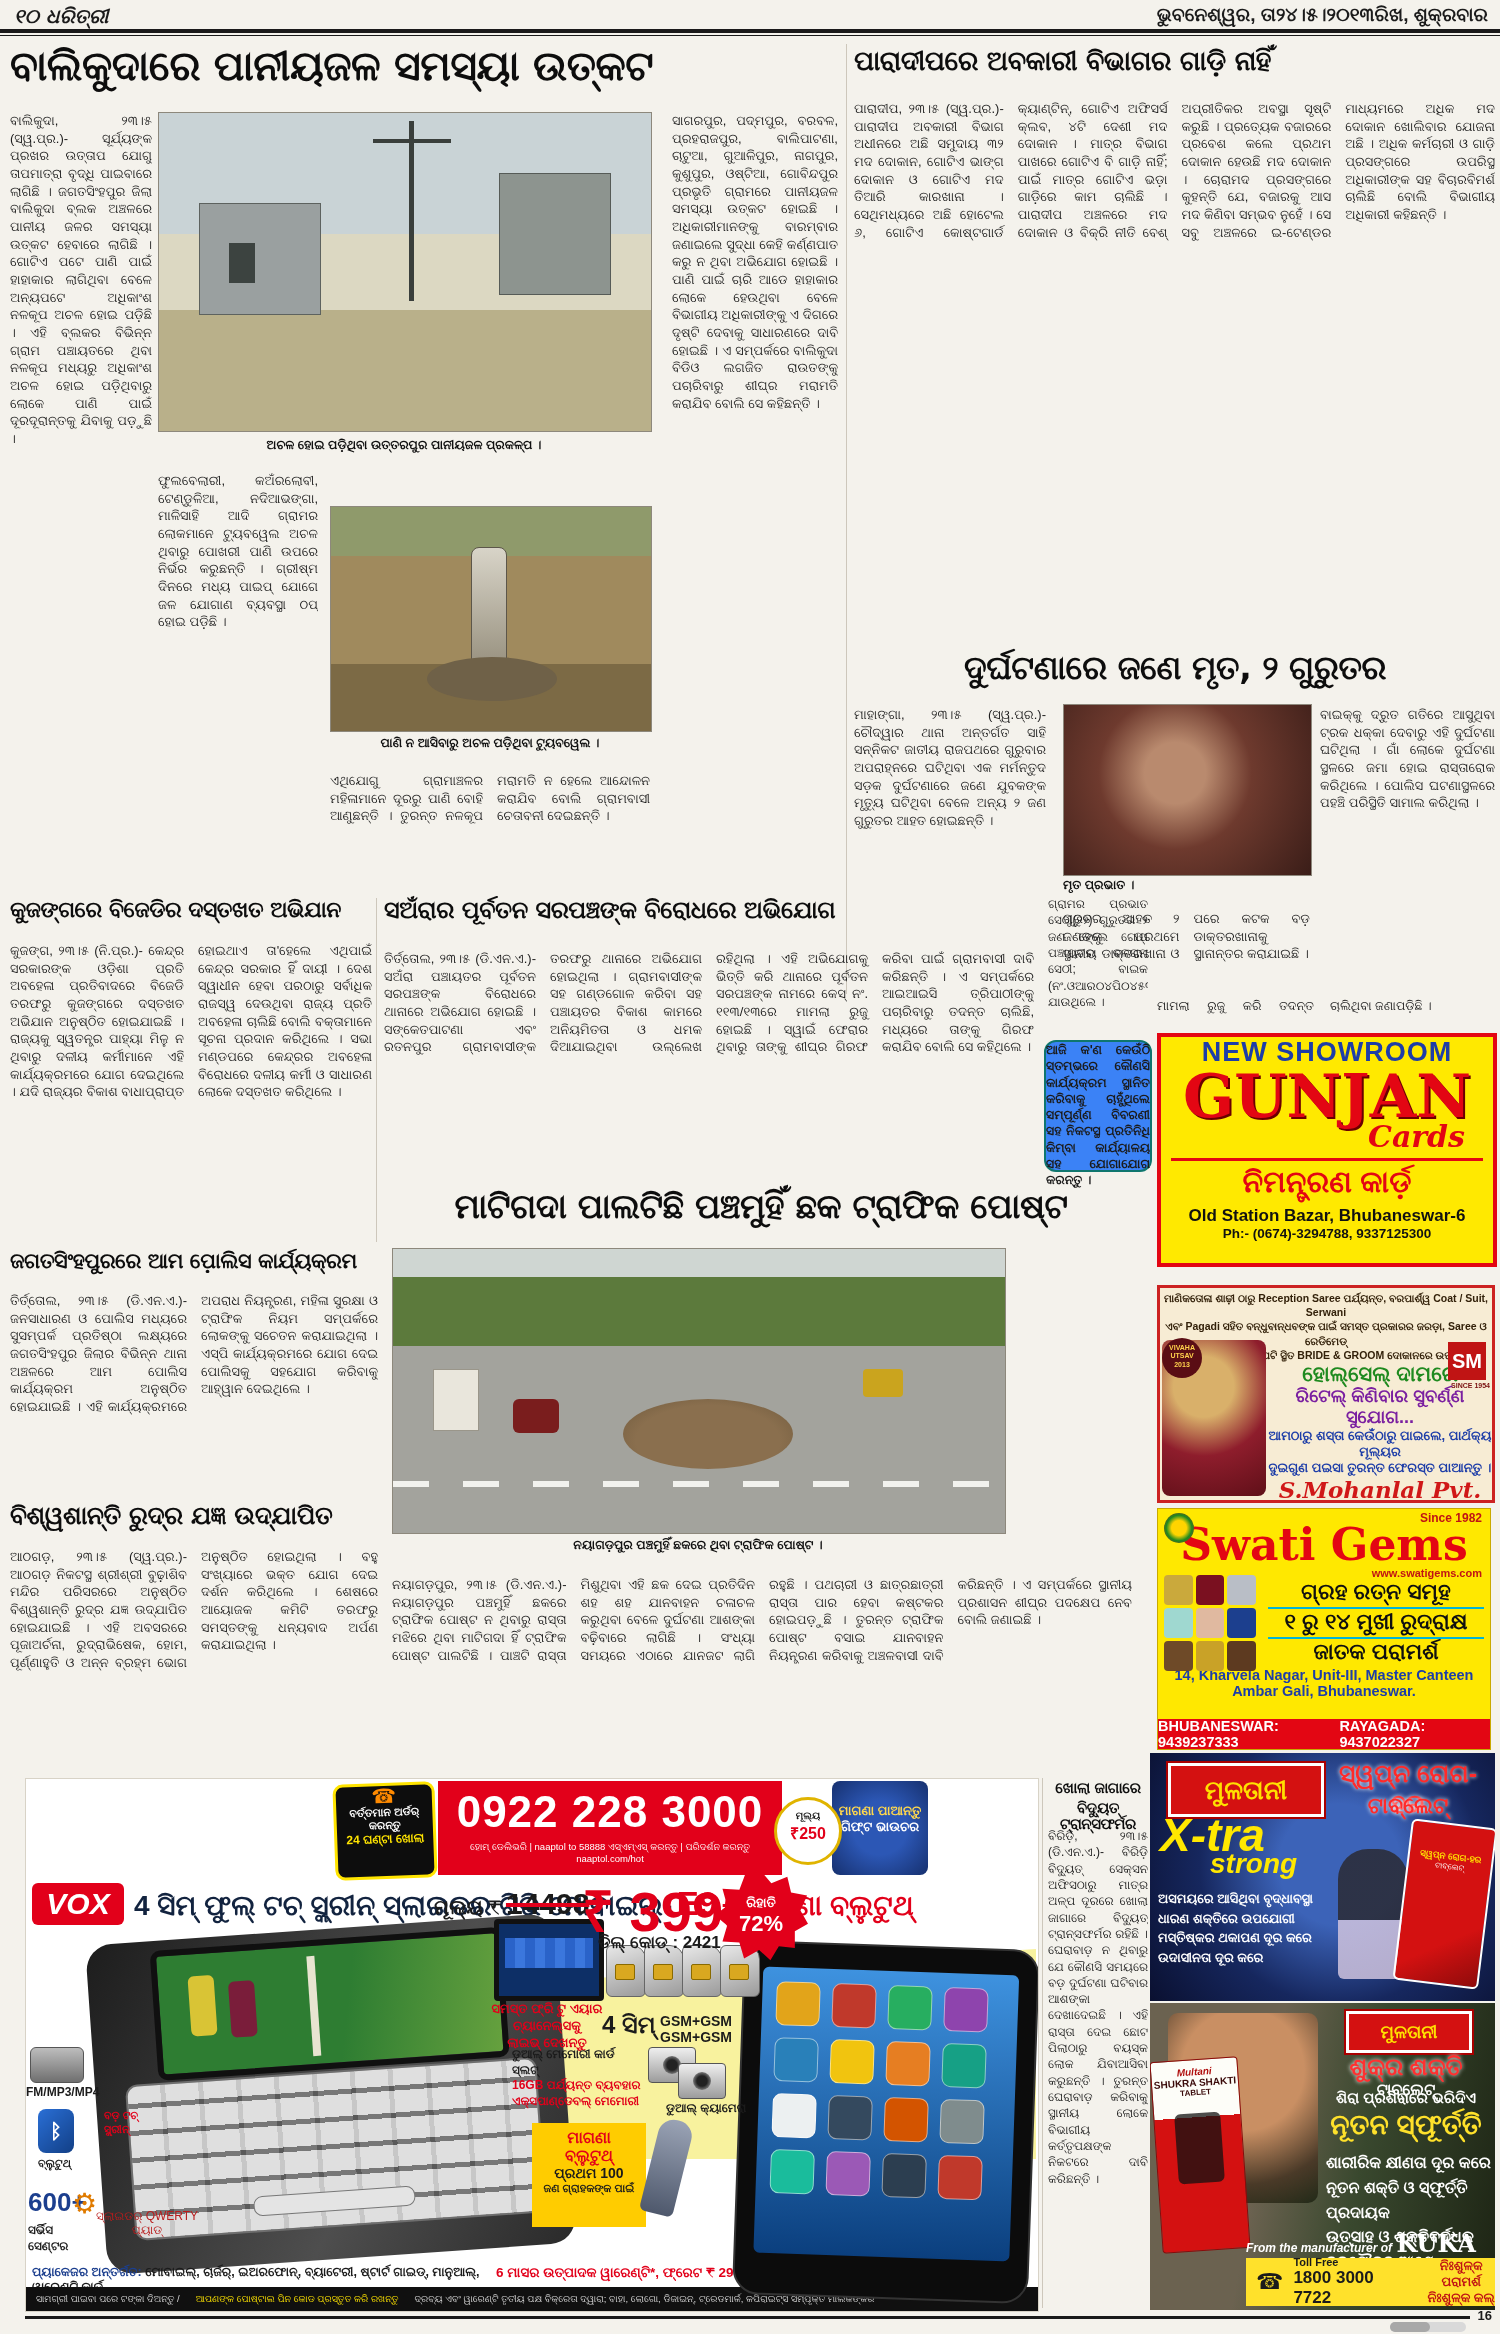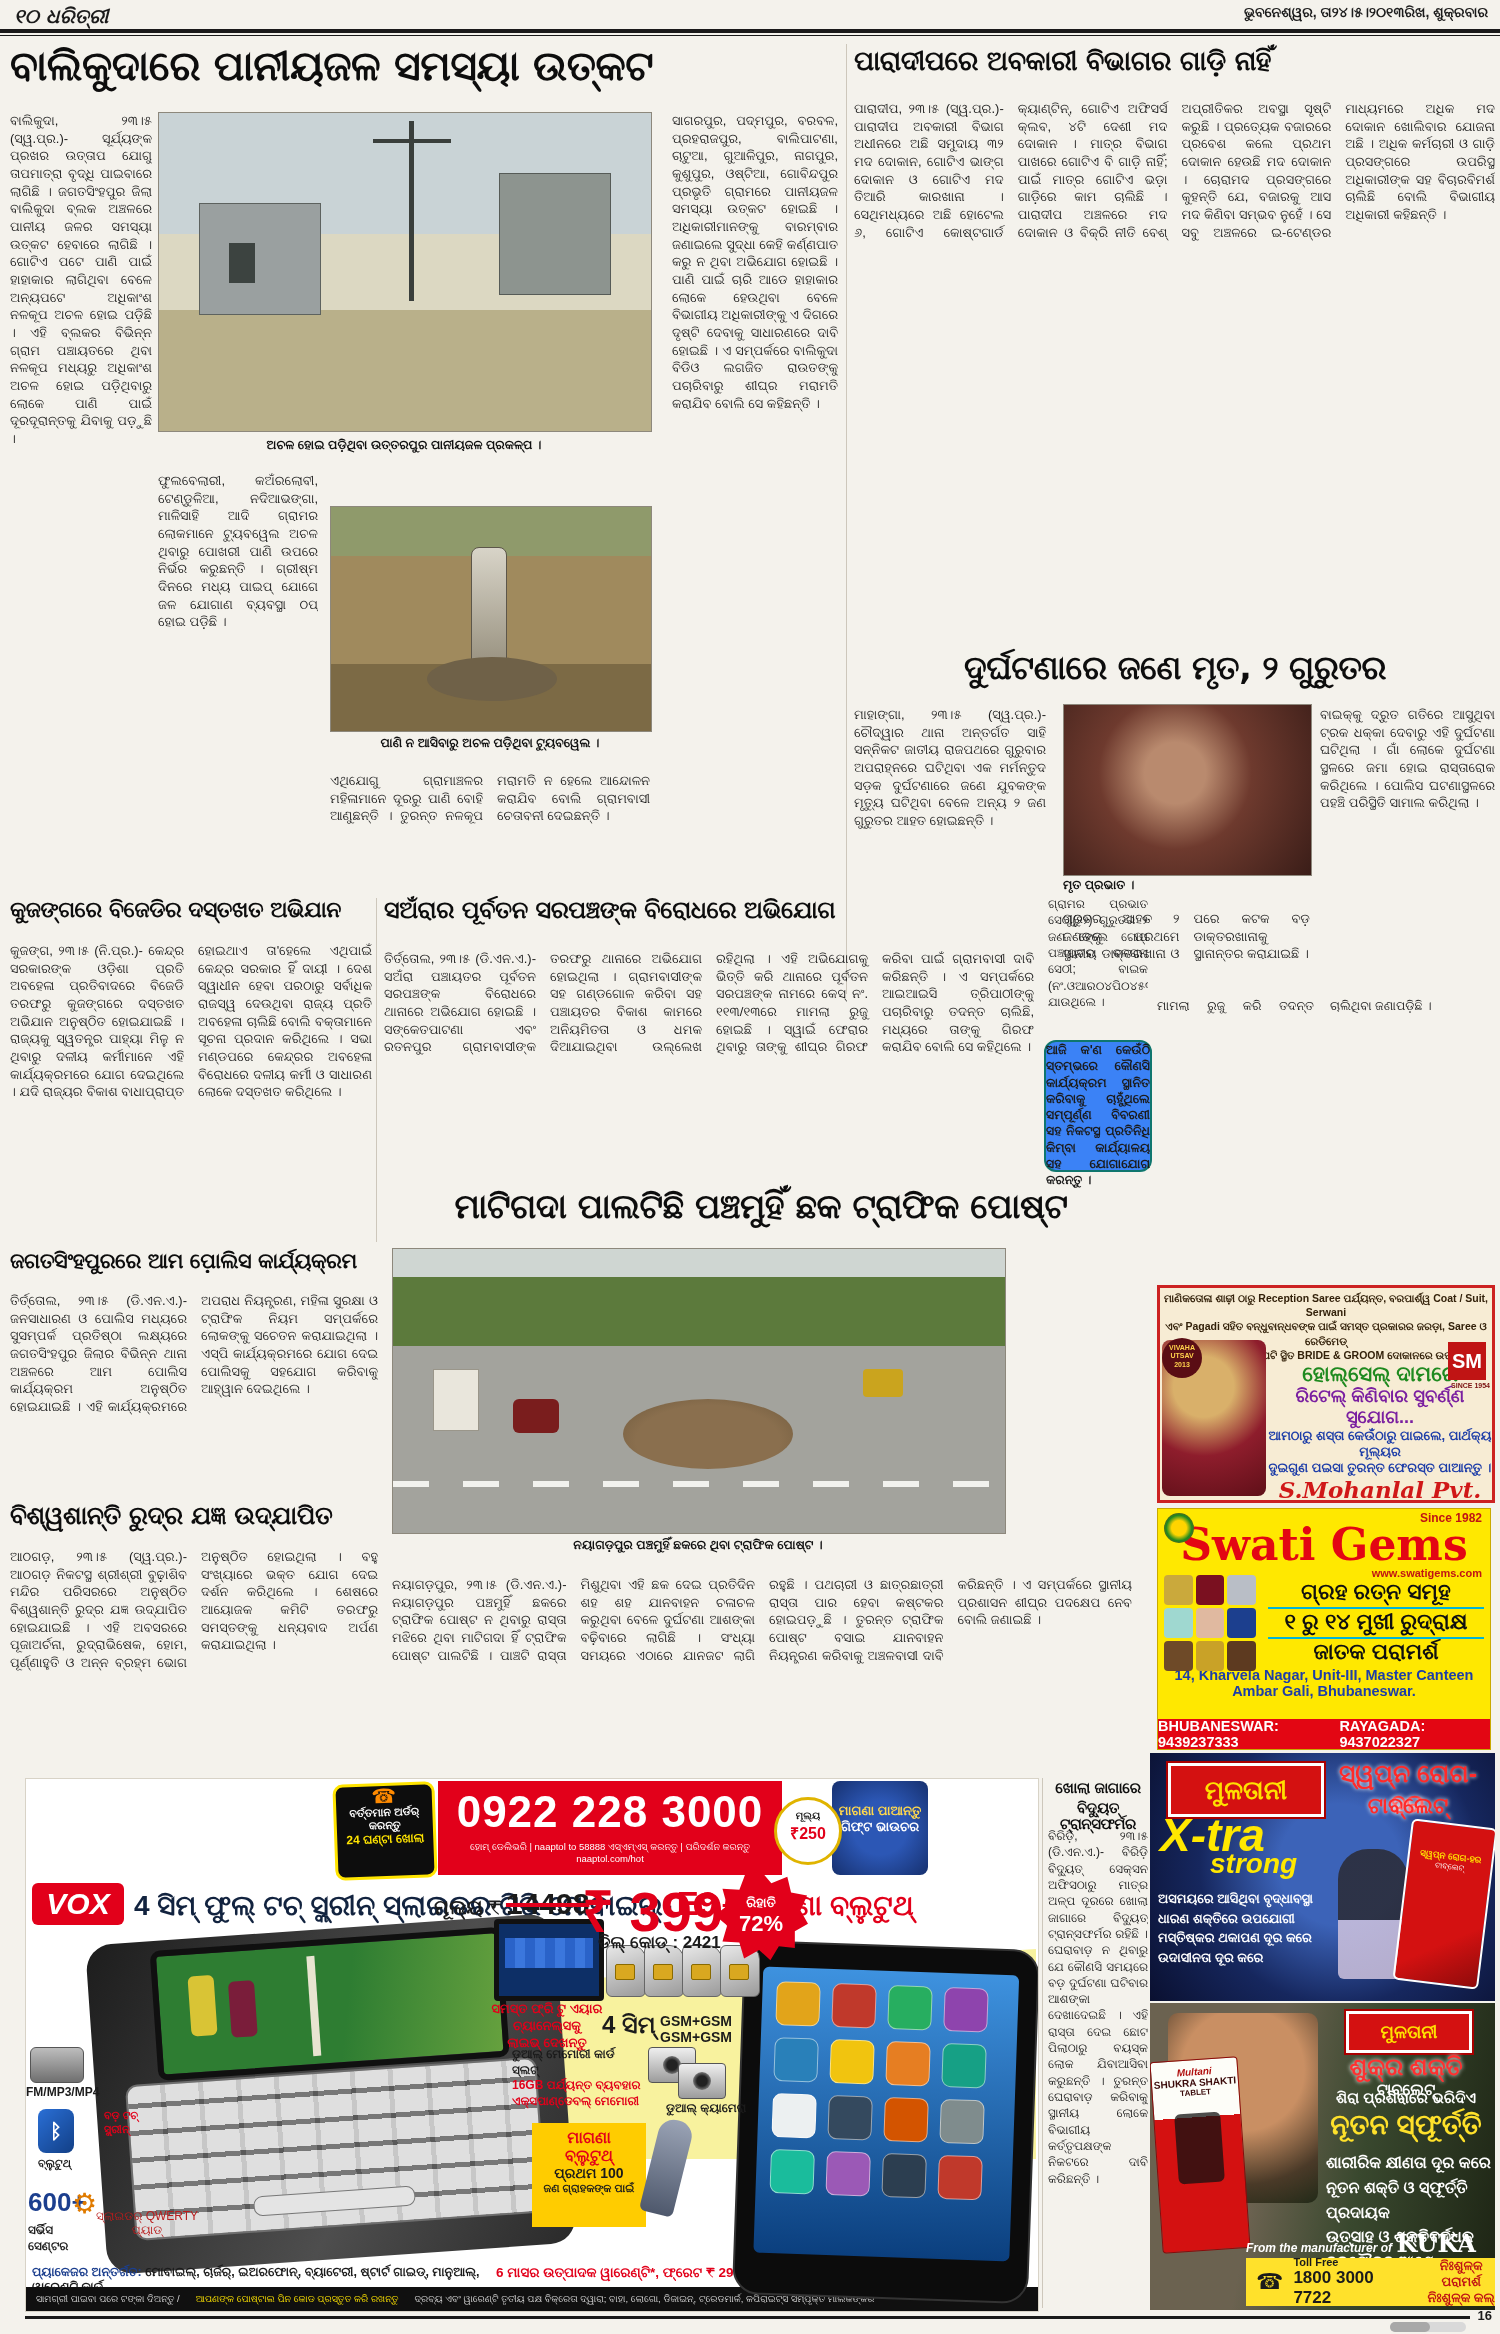--- a/index.html
+++ b/index.html
@@ -62,21 +62,21 @@
   .e9icon{position:absolute;width:42px;height:42px;border-radius:9px;border:1px solid rgba(255,255,255,.5)}
   .camicon{position:absolute;background:linear-gradient(#efefef,#9c9c9c);border:1px solid #555;border-radius:4px}
   .lens{position:absolute;background:radial-gradient(circle,#222 0 40%,#777 70%);border-radius:50%}
 </style>
 </head>
 <body>
 
 <div id="page">
 
   <div class="ab" style="left:14px;top:4px;font-size:20px;font-weight:bold;font-style:italic;font-family:'DejaVu Serif',serif">୧୦ ଧରିତ୍ରୀ</div>
-  <div class="ab" style="right:12px;top:4px;font-size:14px;font-weight:bold">ଭୁବନେଶ୍ୱର, ତା୨୪।୫।୨୦୧୩ରିଖ, ଶୁକ୍ରବାର</div>
+  <div class="ab" style="right:12px;top:4px;font-size:19px;font-weight:bold">ଭୁବନେଶ୍ୱର, ତା୨୪।୫।୨୦୧୩ରିଖ, ଶୁକ୍ରବାର</div>
   <div class="ab" style="left:0;top:29px;width:1500px;height:2px;border-top:4px solid #1a1a1a;border-bottom:1.5px solid #1a1a1a"></div>
 
   <div class="ab hl" style="left:10px;top:44px;width:828px;font-size:41px">ବାଲିକୁଦାରେ ପାନୀୟଜଳ ସମସ୍ୟା ଉତ୍କଟ</div>
   <div class="ab bt" style="left:10px;top:112px;width:142px;height:770px">ବାଲିକୁଦା, ୨୩।୫ (ସ୍ୱ.ପ୍ର.)- ସୂର୍ଯ୍ୟଙ୍କ ପ୍ରଖର ଉତ୍ତାପ ଯୋଗୁ ତାପମାତ୍ରା ବୃଦ୍ଧି ପାଇବାରେ ଲାଗିଛି । ଜଗତସିଂହପୁର ଜିଲା ବାଲିକୁଦା ବ୍ଲକ ଅଞ୍ଚଳରେ ପାନୀୟ ଜଳର ସମସ୍ୟା ଉତ୍କଟ ହେବାରେ ଲାଗିଛି । ଗୋଟିଏ ପଟେ ପାଣି ପାଇଁ ହାହାକାର ଲାଗିଥିବା ବେଳେ ଅନ୍ୟପଟେ ଅଧିକାଂଶ ନଳକୂପ ଅଚଳ ହୋଇ ପଡ଼ିଛି । ଏହି ବ୍ଲକର ବିଭିନ୍ନ ଗ୍ରାମ ପଞ୍ଚାୟତରେ ଥିବା ନଳକୂପ ମଧ୍ୟରୁ ଅଧିକାଂଶ ଅଚଳ ହୋଇ ପଡ଼ିଥିବାରୁ ଲୋକେ ପାଣି ପାଇଁ ଦୂରଦୂରାନ୍ତକୁ ଯିବାକୁ ପଡ଼ୁଛି ।</div>
 
   <div class="ph" style="left:158px;top:112px;width:492px;height:318px;background:linear-gradient(#c9d3d6 0 38%,#dcd8c2 38% 62%,#b9b08a 62% 100%)">
     <div class="ab" style="left:40px;top:90px;width:120px;height:110px;background:#9aa0a0;border:1px solid #5d625f"></div>
     <div class="ab" style="left:70px;top:130px;width:26px;height:40px;background:#3c4340"></div>
     <div class="ab" style="left:250px;top:8px;width:5px;height:180px;background:#3a3f3c"></div>
     <div class="ab" style="left:214px;top:26px;width:78px;height:4px;background:#3a3f3c"></div>
@@ -112,20 +112,28 @@
 
   <div class="ab hl" style="left:10px;top:898px;width:362px;font-size:22px">କୁଜଙ୍ଗରେ ବିଜେଡିର ଦସ୍ତଖତ ଅଭିଯାନ</div>
   <div class="ab bt c2" style="left:10px;top:942px;width:362px;height:300px">କୁଜଙ୍ଗ, ୨୩।୫ (ନି.ପ୍ର.)- କେନ୍ଦ୍ର ସରକାରଙ୍କ ଓଡ଼ିଶା ପ୍ରତି ଅବହେଳା ପ୍ରତିବାଦରେ ବିଜେଡି ତରଫରୁ କୁଜଙ୍ଗରେ ଦସ୍ତଖତ ଅଭିଯାନ ଅନୁଷ୍ଠିତ ହୋଇଯାଇଛି । ରାଜ୍ୟକୁ ସ୍ୱତନ୍ତ୍ର ପାହ୍ୟା ମିଳୁ ନ ଥିବାରୁ ଦଳୀୟ କର୍ମୀମାନେ ଏହି କାର୍ଯ୍ୟକ୍ରମରେ ଯୋଗ ଦେଇଥିଲେ । ଯଦି ରାଜ୍ୟର ବିକାଶ ବାଧାପ୍ରାପ୍ତ ହୋଇଥାଏ ତା'ହେଲେ ଏଥିପାଇଁ କେନ୍ଦ୍ର ସରକାର ହିଁ ଦାୟୀ । ଦେଶ ସ୍ୱାଧୀନ ହେବା ପରଠାରୁ ସର୍ବାଧିକ ରାଜସ୍ୱ ଦେଉଥିବା ରାଜ୍ୟ ପ୍ରତି ଅବହେଳା ଚାଲିଛି ବୋଲି ବକ୍ତାମାନେ ସୂଚନା ପ୍ରଦାନ କରିଥିଲେ । ସଭା ମଣ୍ଡପରେ କେନ୍ଦ୍ରର ଅବହେଳା ବିରୋଧରେ ଦଳୀୟ କର୍ମୀ ଓ ସାଧାରଣ ଲୋକେ ଦସ୍ତଖତ କରିଥିଲେ ।</div>
   <div class="vr" style="left:376px;top:898px;height:344px"></div>
 
   <div class="ab hl" style="left:384px;top:898px;width:512px;font-size:24px">ସଅଁରାର ପୂର୍ବତନ ସରପଞ୍ଚଙ୍କ ବିରୋଧରେ ଅଭିଯୋଗ</div>
   <div class="ab bt c4" style="left:384px;top:950px;width:650px;height:232px">ତିର୍ତ୍ତୋଲ, ୨୩।୫ (ଡି.ଏନ.ଏ.)- ସଅଁରା ପଞ୍ଚାୟତର ପୂର୍ବତନ ସରପଞ୍ଚଙ୍କ ବିରୋଧରେ ଥାନାରେ ଅଭିଯୋଗ ହୋଇଛି । ସଙ୍କେତପାଟଣା ଏବଂ ରତନପୁର ଗ୍ରାମବାସୀଙ୍କ ତରଫରୁ ଥାନାରେ ଅଭିଯୋଗ ହୋଇଥିଲା । ଗ୍ରାମବାସୀଙ୍କ ସହ ଗଣ୍ଡଗୋଳ କରିବା ସହ ପଞ୍ଚାୟତର ବିକାଶ କାମରେ ଅନିୟମିତତା ଓ ଧମକ ଦିଆଯାଇଥିବା ଉଲ୍ଲେଖ ରହିଥିଲା । ଏହି ଅଭିଯୋଗକୁ ଭିତ୍ତି କରି ଥାନାରେ ପୂର୍ବତନ ସରପଞ୍ଚଙ୍କ ନାମରେ କେସ୍ ନଂ. ୧୧୩/୧୩ରେ ମାମଲା ରୁଜୁ ହୋଇଛି । ସ୍ୱାଇଁ ଫେରାର ଥିବାରୁ ତାଙ୍କୁ ଶୀଘ୍ର ଗିରଫ କରିବା ପାଇଁ ଗ୍ରାମବାସୀ ଦାବି କରିଛନ୍ତି । ଏ ସମ୍ପର୍କରେ ଆଇଆଇସି ତ୍ରିପାଠୀଙ୍କୁ ପଚାରିବାରୁ ତଦନ୍ତ ଚାଲିଛି, ମଧ୍ୟରେ ତାଙ୍କୁ ଗିରଫ କରାଯିବ ବୋଲି ସେ କହିଥିଲେ ।</div>
 
   <div class="ab notice" style="left:1044px;top:1040px;width:104px;height:128px">ଆଜି କ'ଣ କେଉଁଠି ସ୍ତମ୍ଭରେ କୌଣସି କାର୍ଯ୍ୟକ୍ରମ ସ୍ଥାନିତ କରିବାକୁ ଚାହୁଁଥିଲେ ସମ୍ପୂର୍ଣ୍ଣ ବିବରଣୀ ସହ ନିକଟସ୍ଥ ପ୍ରତିନିଧି କିମ୍ବା କାର୍ଯ୍ୟାଳୟ ସହ ଯୋଗାଯୋଗ କରନ୍ତୁ ।</div>
 
+  <div class="ab gunjan" style="left:1157px;top:1033px;width:332px;height:226px">
+    <div class="new">NEW SHOWROOM</div>
+    <div class="big">GUNJAN</div>
+    <div class="script">Cards</div>
+    <div class="odia">ନିମନ୍ତ୍ରଣ କାର୍ଡ଼</div>
+    <div class="addr">Old Station Bazar, Bhubaneswar-6</div>
+    <div class="phn">Ph:- (0674)-3294788, 9337125300</div>
+  </div>
 
   <div class="ab hl" style="left:388px;top:1188px;width:746px;font-size:34px;text-align:center">ମାଟିଗଦା ପାଲଟିଛି ପଞ୍ଚମୁହିଁ ଛକ ଟ୍ରାଫିକ ପୋଷ୍ଟ</div>
   <div class="ph" style="left:392px;top:1248px;width:612px;height:284px;background:linear-gradient(#cfd6d2 0 10%,#5c7a3c 10% 34%,#a3a39d 34% 100%)">
     <div class="ab" style="left:230px;top:150px;width:170px;height:70px;background:radial-gradient(ellipse at 50% 60%, #8a6f4e 0 60%, #6d583c 100%);border-radius:50%"></div>
     <div class="ab" style="left:40px;top:120px;width:44px;height:60px;background:#e9e6dc;border:1px solid #9a968a"></div>
     <div class="ab" style="left:120px;top:150px;width:46px;height:34px;background:#7a1d1d;border-radius:6px"></div>
     <div class="ab" style="left:470px;top:120px;width:40px;height:28px;background:#caa41e;border-radius:4px"></div>
     <div class="ab" style="left:0;top:232px;width:612px;height:6px;background:repeating-linear-gradient(90deg,#f2f2ee 0 36px,transparent 36px 70px)"></div>
   </div>
   <div class="ab cap" style="left:392px;top:1538px;width:612px">ନୟାଗଡ଼ପୁର ପଞ୍ଚମୁହିଁ ଛକରେ ଥିବା ଟ୍ରାଫିକ ପୋଷ୍ଟ ।</div>

